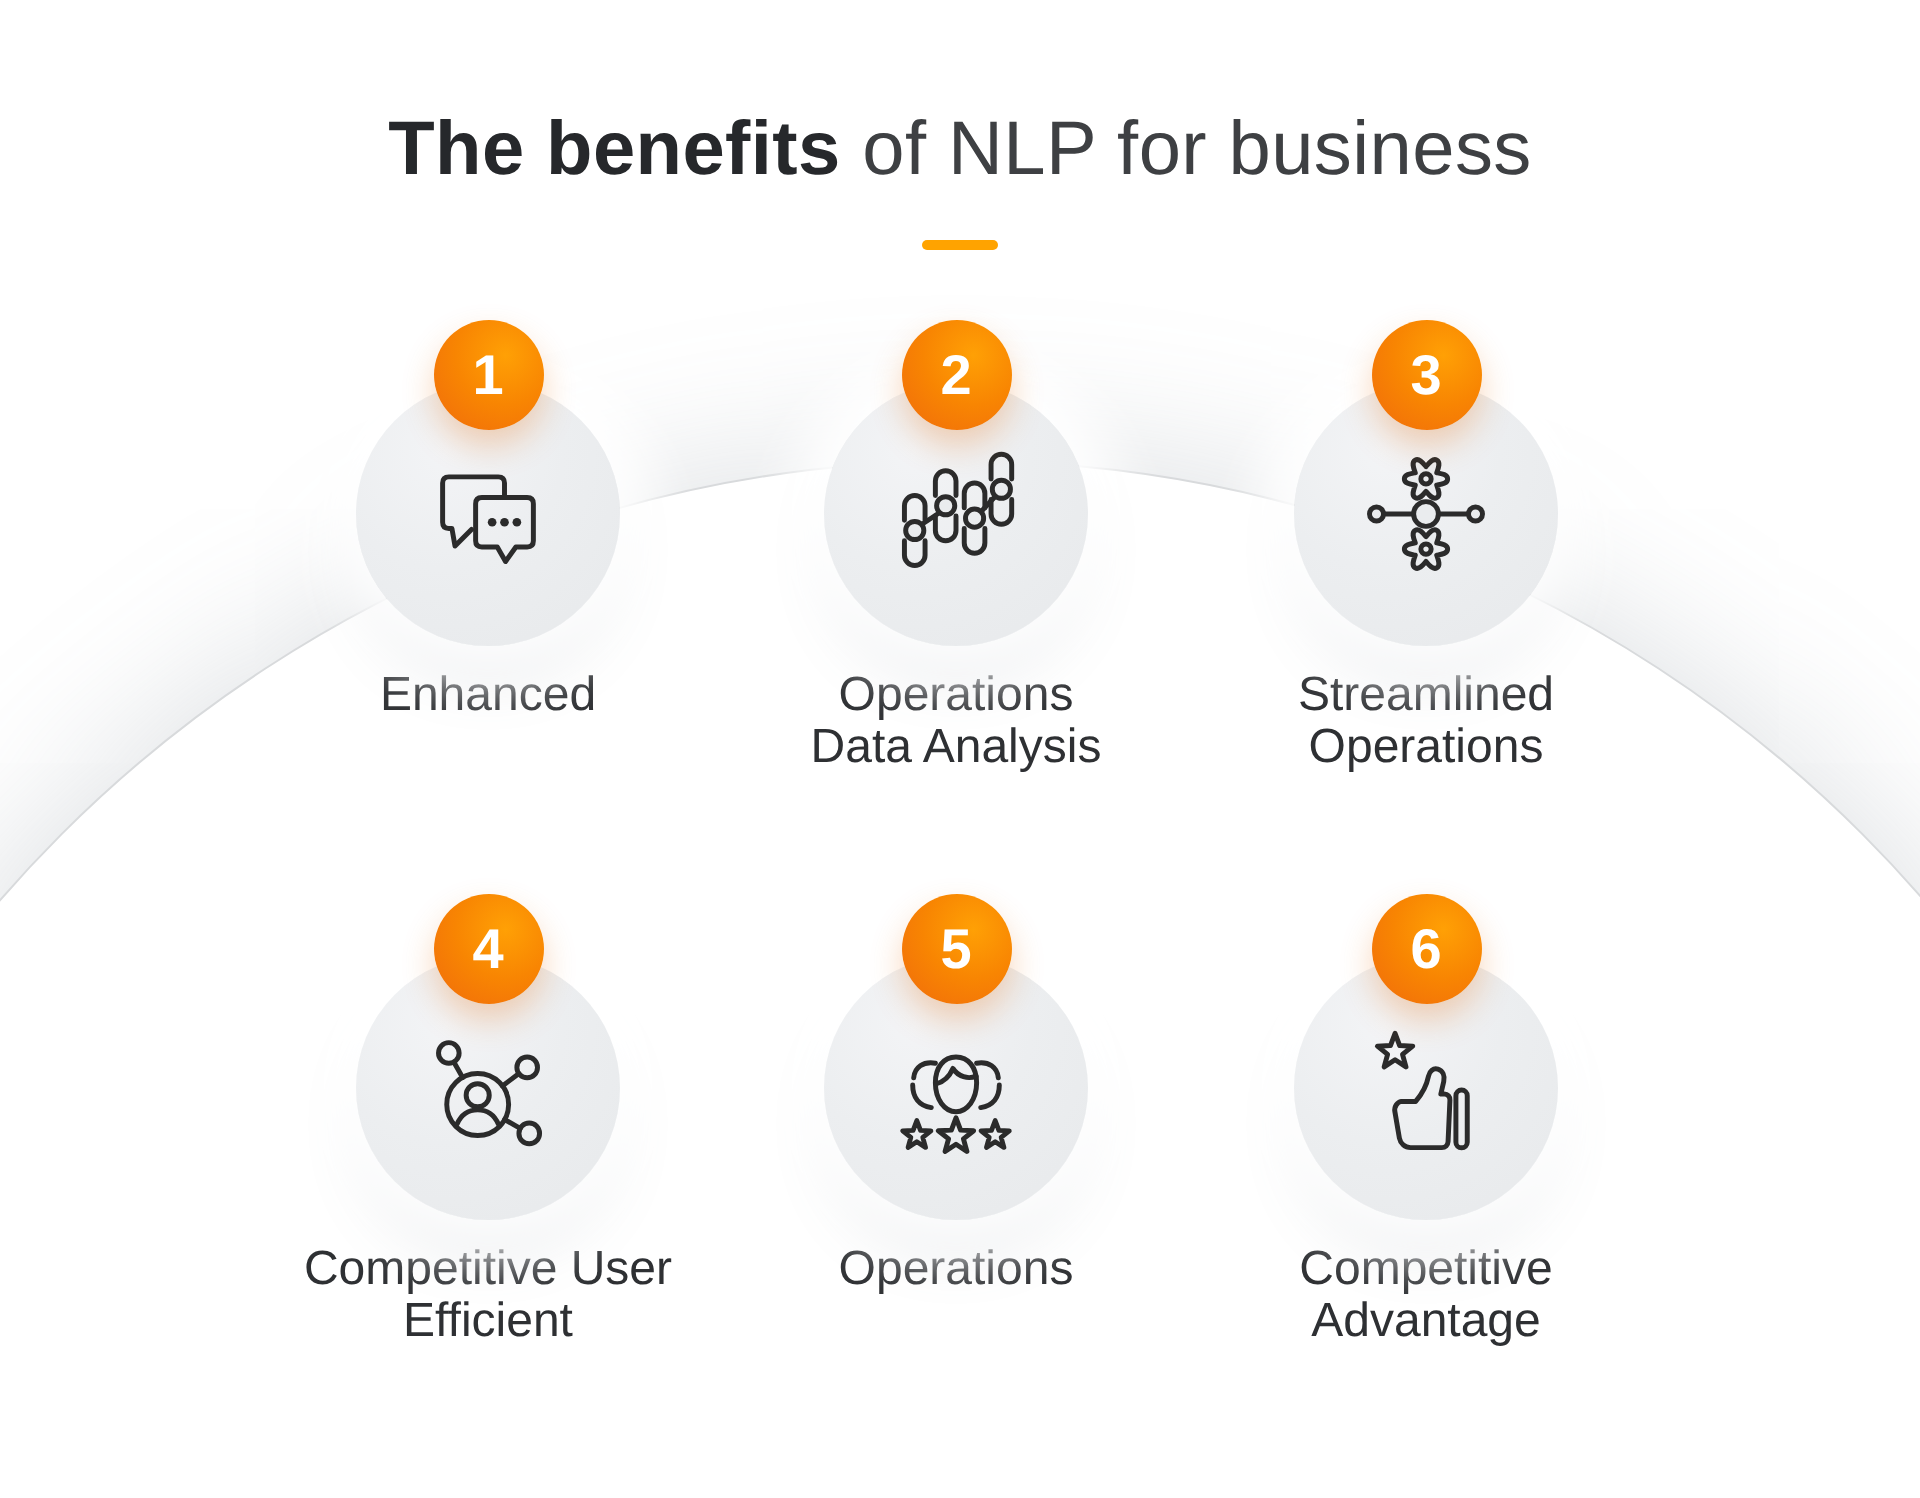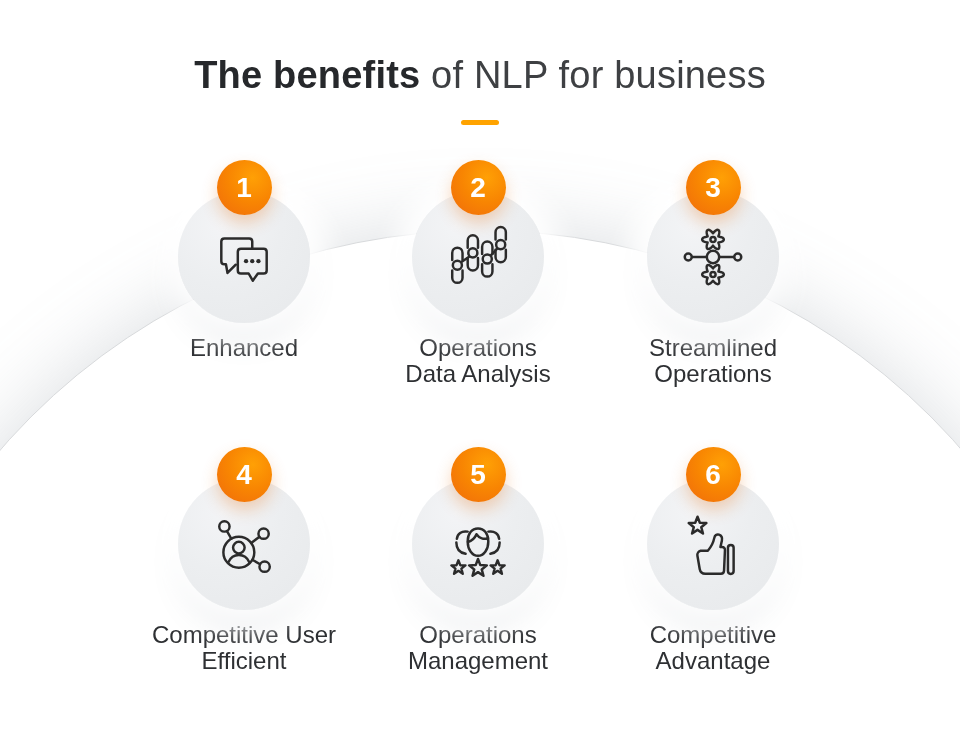--- a/index.html
+++ b/index.html
@@ -175,21 +175,20 @@
         <g transform="translate(32,55.5)">
             <path d="M 0,-9 L 2.23,-3.07 L 8.56,-2.78 L 3.61,1.17 L 5.29,7.28 L 0,3.8 L -5.29,7.28 L -3.61,1.17 L -8.56,-2.78 L -2.23,-3.07 Z"></path>
           </g>
         <g transform="translate(51,55) scale(0.8)">
             <path vector-effect="non-scaling-stroke" d="M 0,-9 L 2.23,-3.07 L 8.56,-2.78 L 3.61,1.17 L 5.29,7.28 L 0,3.8 L -5.29,7.28 L -3.61,1.17 L -8.56,-2.78 L -2.23,-3.07 Z"></path>
           </g>
       </svg>
     </div>
     <div class="label">
       <span>Operations</span>
-      <span>Management</span>
     </div>
   </div>
 
   <div class="cell c6">
     <div class="badge">
         <span>6</span>
       </div>
     <div class="bubble">
       <svg width="66" height="66" viewBox="0 0 64 64" fill="none" stroke="#2b2b2b" stroke-width="2.4" stroke-linecap="round" stroke-linejoin="round">
         <g transform="translate(17,14.5)">

